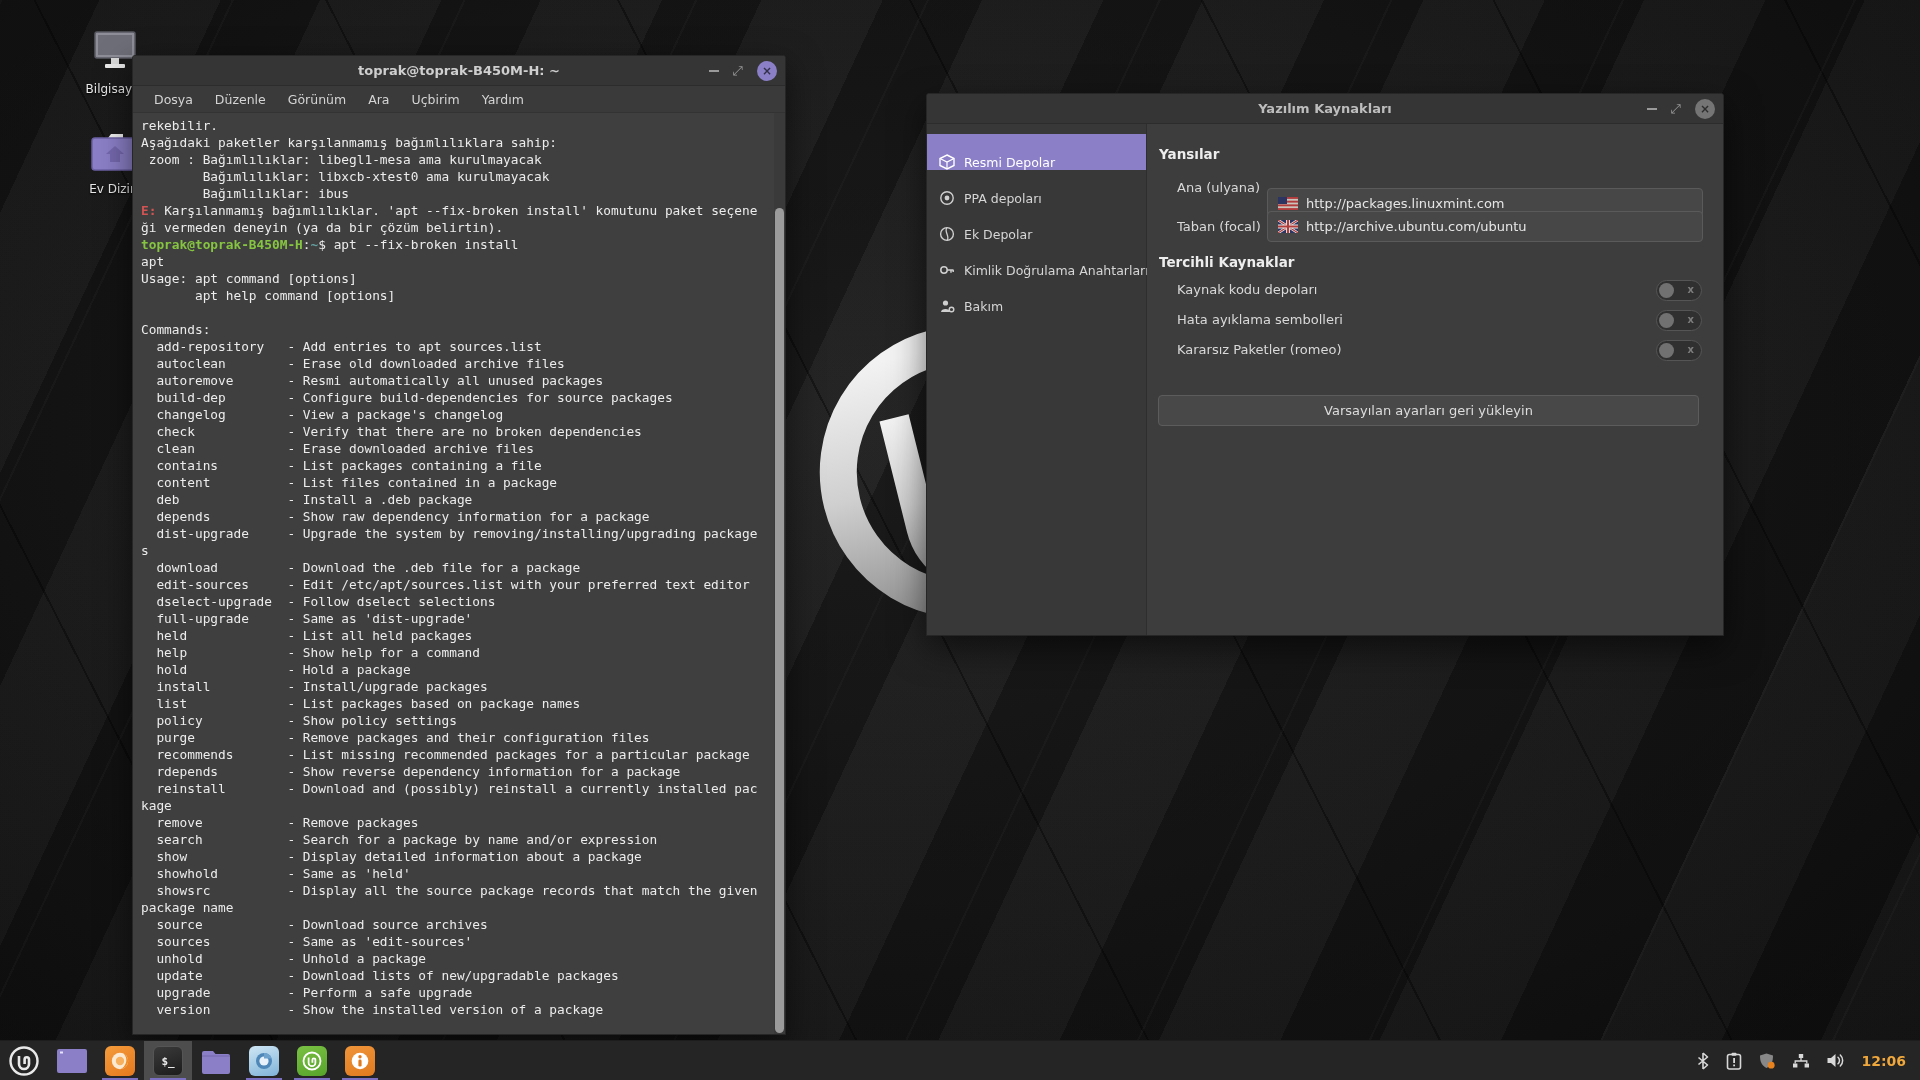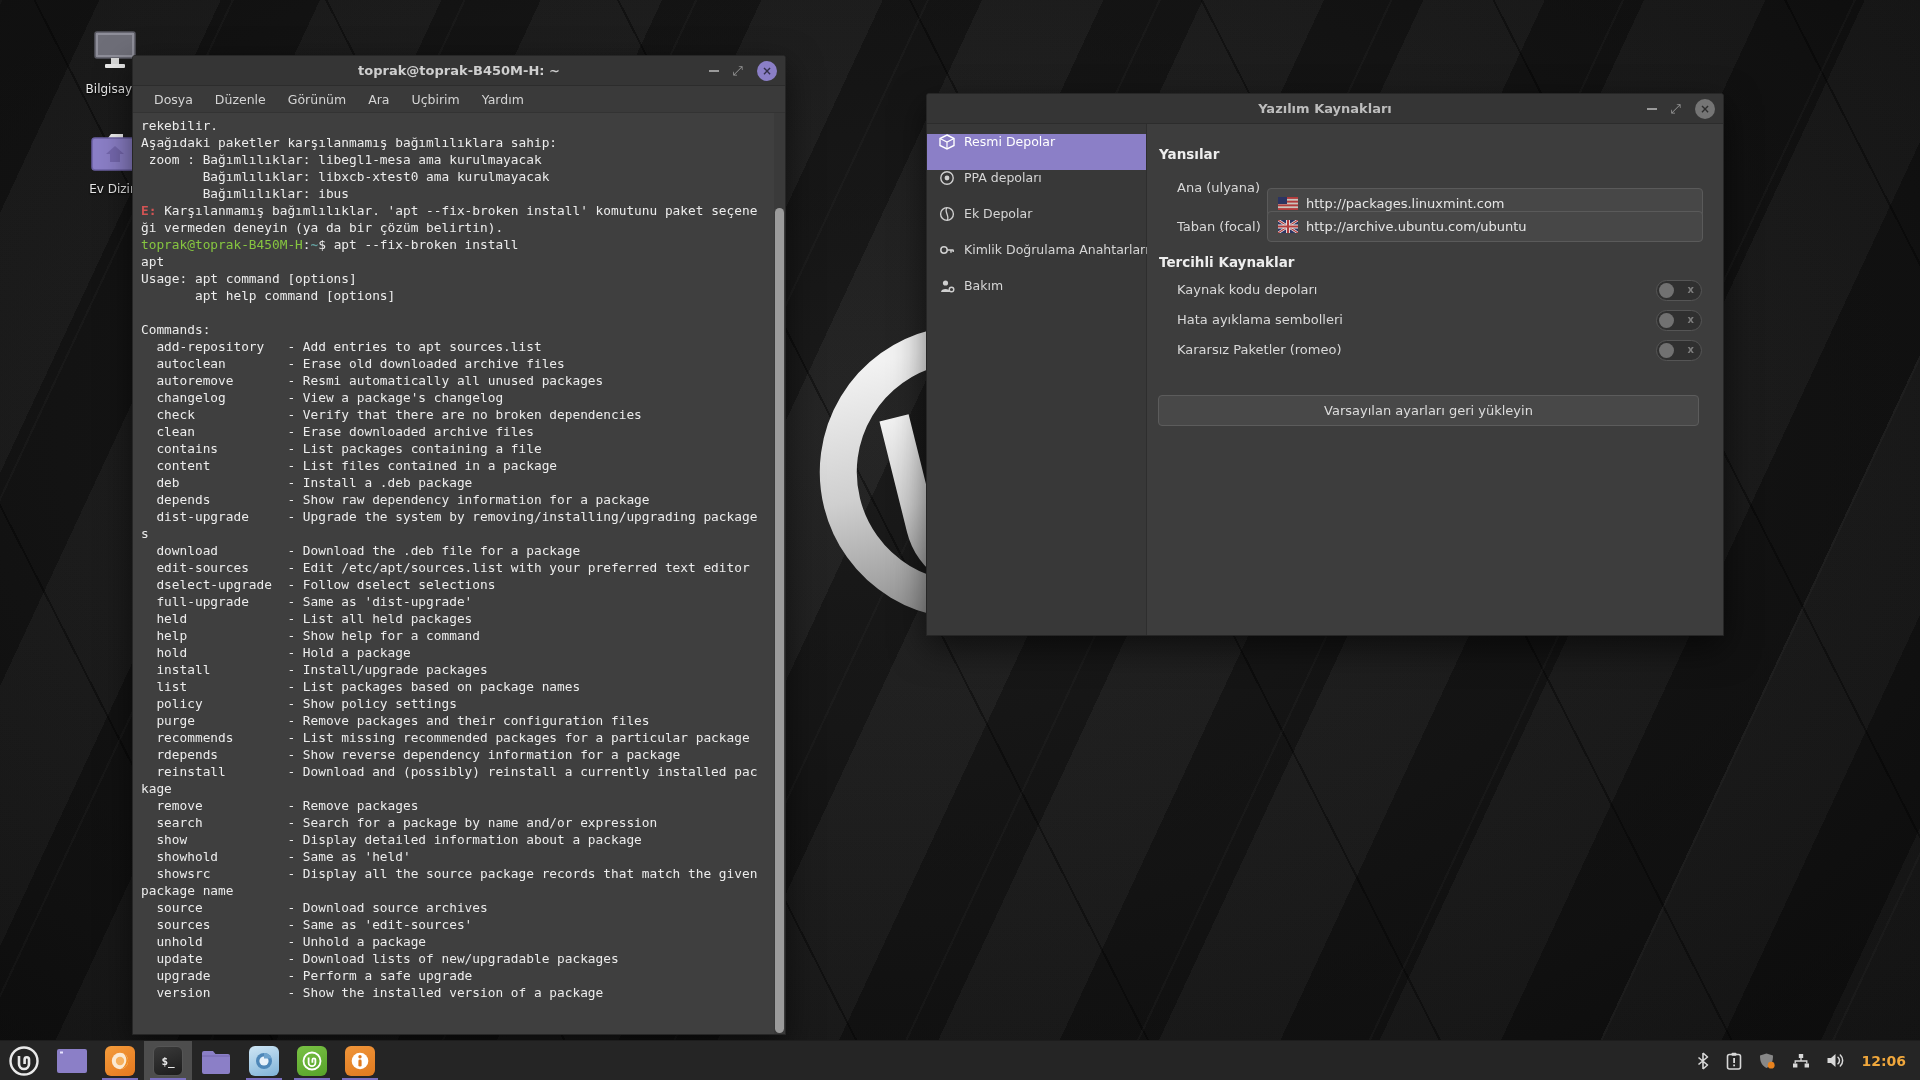--- a/index.html
+++ b/index.html
@@ -38,31 +38,31 @@
   .close-gray { background:#757575; color:#2e2e2e; }
 
   
   .terminal { left:132px; top:55px; width:654px; height:980px; z-index:10; background:#3f3f3f; }
   .menubar { height:27px; background:#3a3a3a; display:flex; align-items:center; padding-left:12px; gap:4px; border-bottom:1px solid #333; }
   .menu-item { color:#d4d4d4; font-size:12.5px; padding:3px 9px; border-radius:2px; cursor:pointer; }
   .term-body { position:relative; height:922px; background:#3f3f3f; padding:4px 2px 0 8px; }
   .term-out { font-family:"DejaVu Sans Mono", monospace; font-size:12.8px; line-height:17px; color:#ececec; }
   .t-line { white-space:pre; min-height:17px; }
   .tc-r { color:#d35454; font-weight:bold; }
-  .tc-g { color:#86c540; font-weight:normal; }
+  .tc-g { color:#86c540; font-weight:bold; }
   .tc-c { color:#64a0a0; font-weight:bold; }
   .term-scrollbar { position:absolute; right:0; top:0; bottom:0; width:11px; background:#3a3a3a; }
   .term-thumb { position:absolute; right:1px; top:95px; bottom:2px; width:9px; background:#9b9b9b; border-radius:5px; }
 
   
   .sources { left:926px; top:93px; width:798px; height:543px; z-index:10; background:#3d3d3d; }
   .sources .titlebar .wtitle { color:#bdbdbd; }
   .sources-content { display:flex; height:512px; }
   .src-sidebar { width:220px; background:#383838; border-right:1px solid #2e2e2e; padding-top:10px; }
-  .side-item { height:36px; display:flex; align-items:flex-start; gap:9px; padding-left:12px; color:#d6d6d6; font-size:12.5px; cursor:pointer; white-space:nowrap; }
+  .side-item { height:36px; display:flex; align-items:flex-end; gap:9px; padding-left:12px; color:#d6d6d6; font-size:12.5px; cursor:pointer; white-space:nowrap; }
   .side-item.selected { background:#8b7fc7; color:#ffffff; }
   .side-item svg { flex:0 0 auto; }
   .src-main { position:relative; flex:1; background:#3d3d3d; }
   .sec-header { position:absolute; left:12px; font-size:13.5px; font-weight:bold; color:#ededed; }
   .hdr-mirrors { top:22px; }
   .hdr-optional { top:130px; }
   .row-label { position:absolute; left:30px; font-size:13px; color:#d9d9d9; line-height:31px; }
   .mirror-field { position:absolute; left:120px; width:436px; height:31px; background:#474747; border:1px solid #5a5a5a; border-radius:4px; display:flex; align-items:center; gap:8px; padding:0 10px; color:#e6e6e6; font-size:13px; cursor:pointer; white-space:nowrap; overflow:hidden; }
   .toggle-label { line-height:20px; }
   .toggle { position:absolute; left:509px; width:46px; height:21px; border-radius:11px; background:#303030; border:1px solid #555; cursor:pointer; }
@@ -148,20 +148,21 @@
         <div class="t-line">ği vermeden deneyin (ya da bir çözüm belirtin).</div>
         <div class="t-line"><span class="tc-g">toprak@toprak-B450M-H</span><span>:</span><span class="tc-c">~</span><span>$ apt --fix-broken install</span></div>
         <div class="t-line">apt</div>
         <div class="t-line">Usage: apt command [options]</div>
         <div class="t-line">       apt help command [options]</div>
         <div class="t-line"> </div>
         <div class="t-line">Commands:</div>
         <div class="t-line">  add-repository   - Add entries to apt sources.list</div>
         <div class="t-line">  autoclean        - Erase old downloaded archive files</div>
         <div class="t-line">  autoremove       - Resmi automatically all unused packages</div>
+        <div class="t-line">  build-dep        - Configure build-dependencies for source packages</div>
         <div class="t-line">  changelog        - View a package's changelog</div>
         <div class="t-line">  check            - Verify that there are no broken dependencies</div>
         <div class="t-line">  clean            - Erase downloaded archive files</div>
         <div class="t-line">  contains         - List packages containing a file</div>
         <div class="t-line">  content          - List files contained in a package</div>
         <div class="t-line">  deb              - Install a .deb package</div>
         <div class="t-line">  depends          - Show raw dependency information for a package</div>
         <div class="t-line">  dist-upgrade     - Upgrade the system by removing/installing/upgrading package</div>
         <div class="t-line">s</div>
         <div class="t-line">  download         - Download the .deb file for a package</div>

